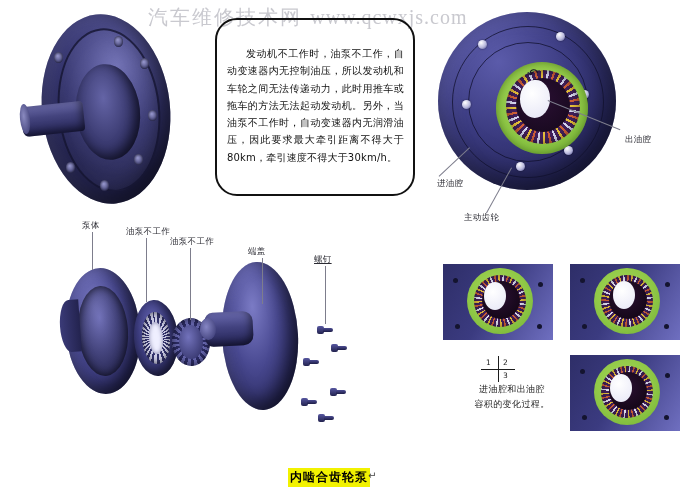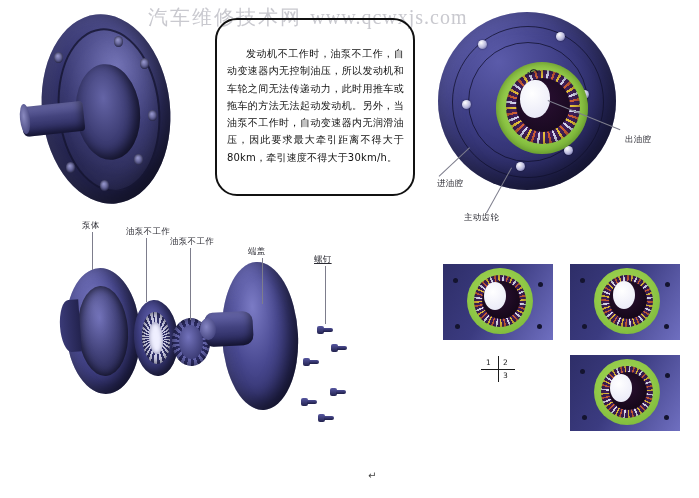--- a/index.html
+++ b/index.html
@@ -575,16 +575,21 @@
   </div>
 
   <div class="quad">
     <div class="hbar"></div>
     <div class="vbar"></div>
     <span class="q1">1</span>
     <span class="q2">2</span>
     <span class="q3">3</span>
   </div>
 
-
+  <div class="stage-caption">
+    <div>进油腔和出油腔</div>
+    <div>容积的变化过程。</div>
+  </div>
+
+  <div class="bottom-caption">内啮合齿轮泵</div>
   <div class="pilcrow">↵</div>
 
 </div>
 
 </body></html>

